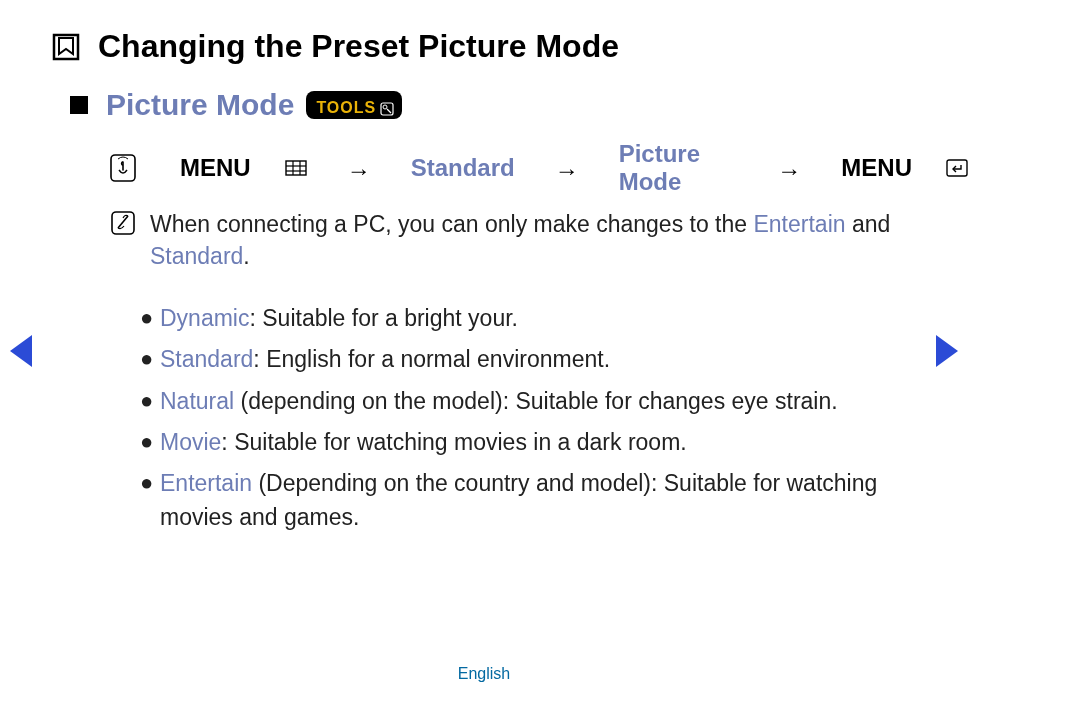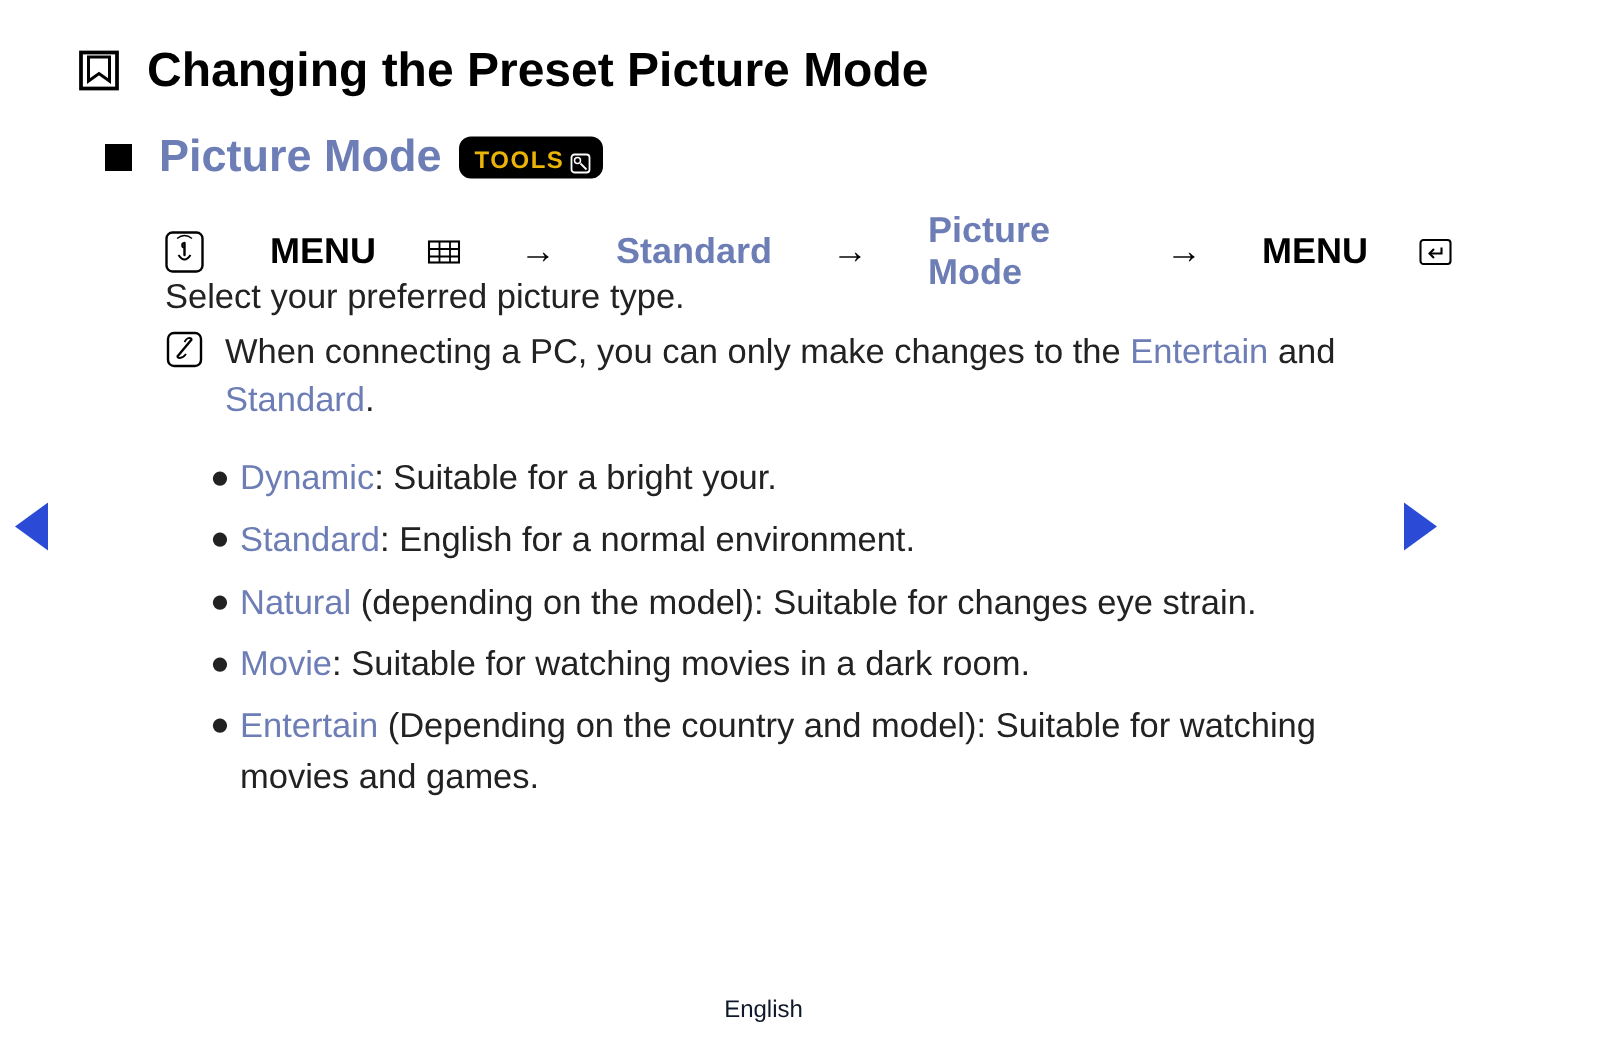--- a/index.html
+++ b/index.html
@@ -114,21 +114,21 @@
   }
   .note-row {
     position: absolute;
     left: 110px;
     right: 60px;
     display: flex;
     font-size: 23px;
     color: #222;
     line-height: 1.4;
   }
-  .note-row.note1 { top: 218px; }
+  .note-row.note1 { top: 208px; }
   .note-icon {
     flex: none;
     margin-right: 14px;
     margin-top: 2px;
   }
   .highlight {
     color: #6d7db5;
   }
   .bullets {
     position: absolute;
@@ -173,22 +173,21 @@
     border-top: 16px solid transparent;
     border-bottom: 16px solid transparent;
     border-left: 22px solid #2b4bd6;
   }
   .footer-lang {
     position: absolute;
     bottom: 22px;
     width: 100%;
     text-align: center;
     font-size: 16px;
-    color: #0f172a;
-    margin-left: 25px;
+    color: #0369a1;
   }
 </style>
 </head>
 <body>
 
 <div class="page">
 
   <div class="section-heading">
     <span class="bookmark-icon">
       <svg width="28" height="28" viewBox="0 0 28 28">
@@ -242,21 +241,20 @@
     <span>MENU</span>
     <span class="enter-icon">
       <svg width="22" height="18" viewBox="0 0 22 18">
         <rect x="1" y="1" width="20" height="16" rx="2" fill="none" stroke="#000" stroke-width="1.4"></rect>
         <path d="M15 6 v4 h-7" fill="none" stroke="#000" stroke-width="1.4"></path>
         <path d="M10 7 l-3 3 l3 3" fill="none" stroke="#000" stroke-width="1.4"></path>
       </svg>
     </span>
   </div>
 
-  <div class="intro">Select your preferred picture type.</div>
 
   <div class="note-row note1">
     <span class="note-icon">
       <svg width="26" height="26" viewBox="0 0 26 26">
         <rect x="2" y="2" width="22" height="22" rx="4" fill="none" stroke="#000" stroke-width="1.6"></rect>
         <path d="M8 18 L18 6" stroke="#000" stroke-width="1.6"></path>
         <path d="M8 18 q3 2 6 -2" fill="none" stroke="#000" stroke-width="1.2"></path>
         <path d="M18 6 q-3 -2 -5 2" fill="none" stroke="#000" stroke-width="1.2"></path>
       </svg>
     </span>

